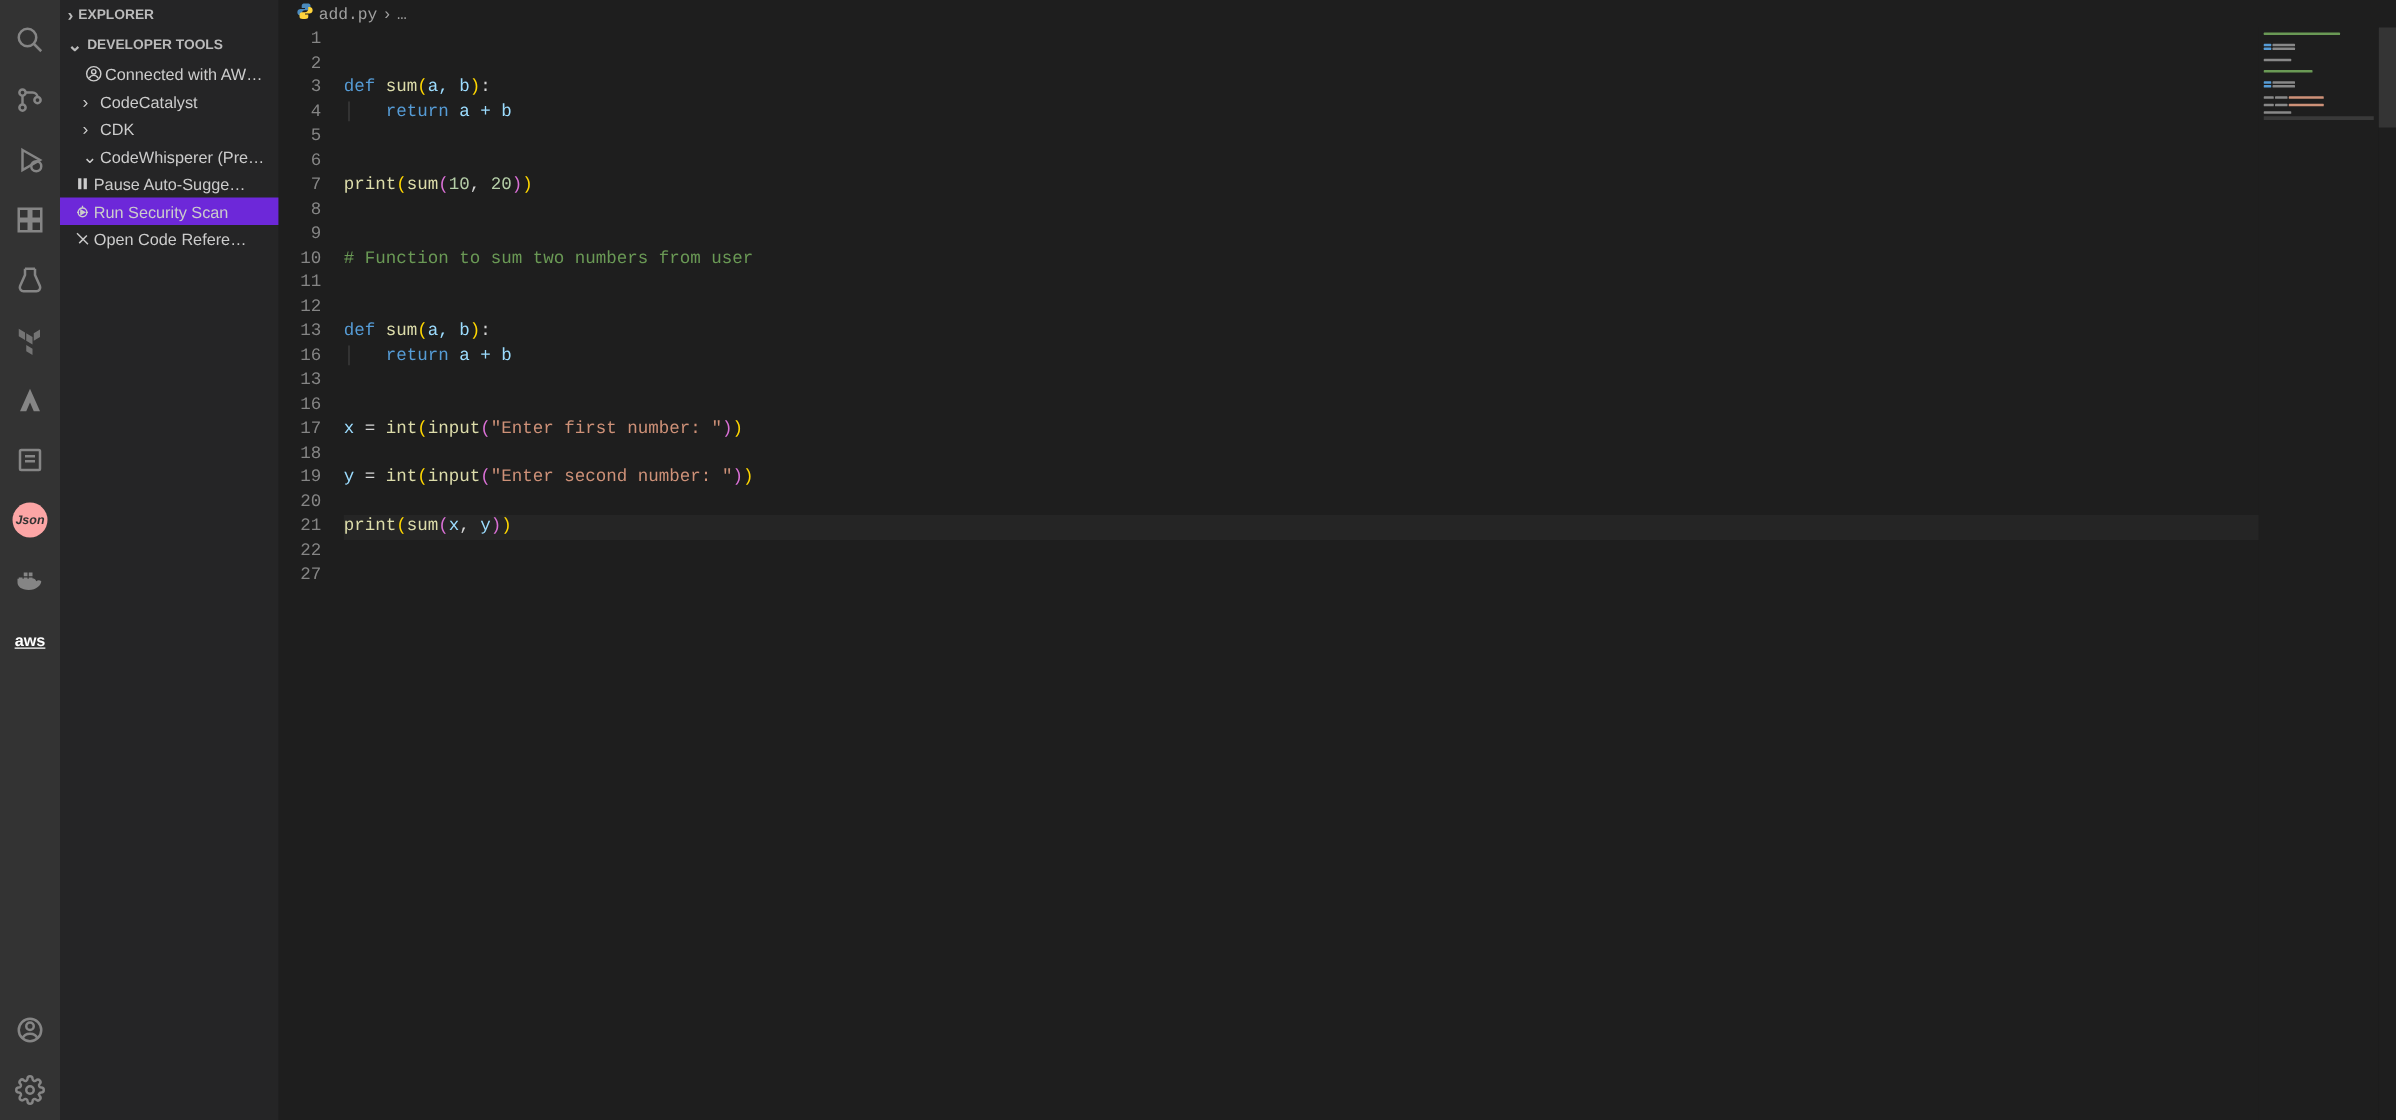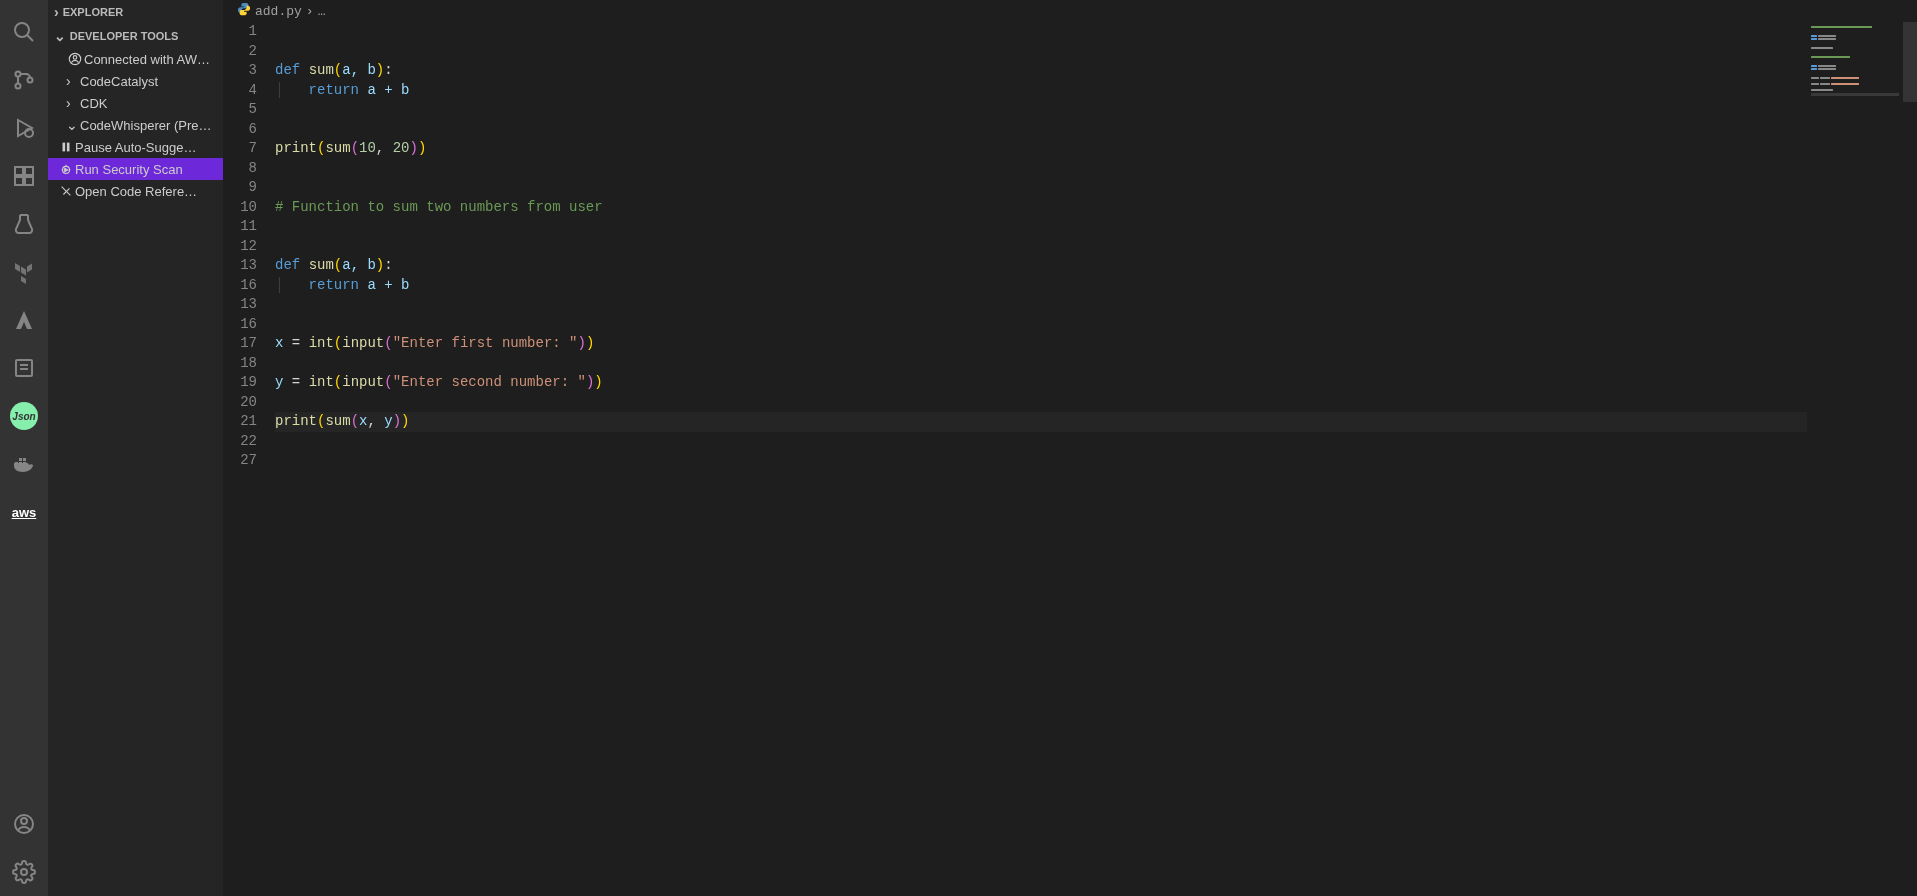--- a/index.html
+++ b/index.html
@@ -33,21 +33,21 @@
 }
 .activity-icon.active { color: #ffffff; }
 .activity-icon svg { width: 24px; height: 24px; }
 .activity-icon.aws-toolkit {
   font-size: 13px;
   font-weight: bold;
   text-decoration: underline;
   color: #ffffff;
 }
 .activity-icon.json-icon {
-  background: #86efac;
+  background: #fca5a5;
   color: #333333;
   border-radius: 50%;
   width: 28px;
   height: 28px;
   margin: 10px 0;
   font-size: 10px;
   font-weight: bold;
   font-style: italic;
   text-align: right;
 }

